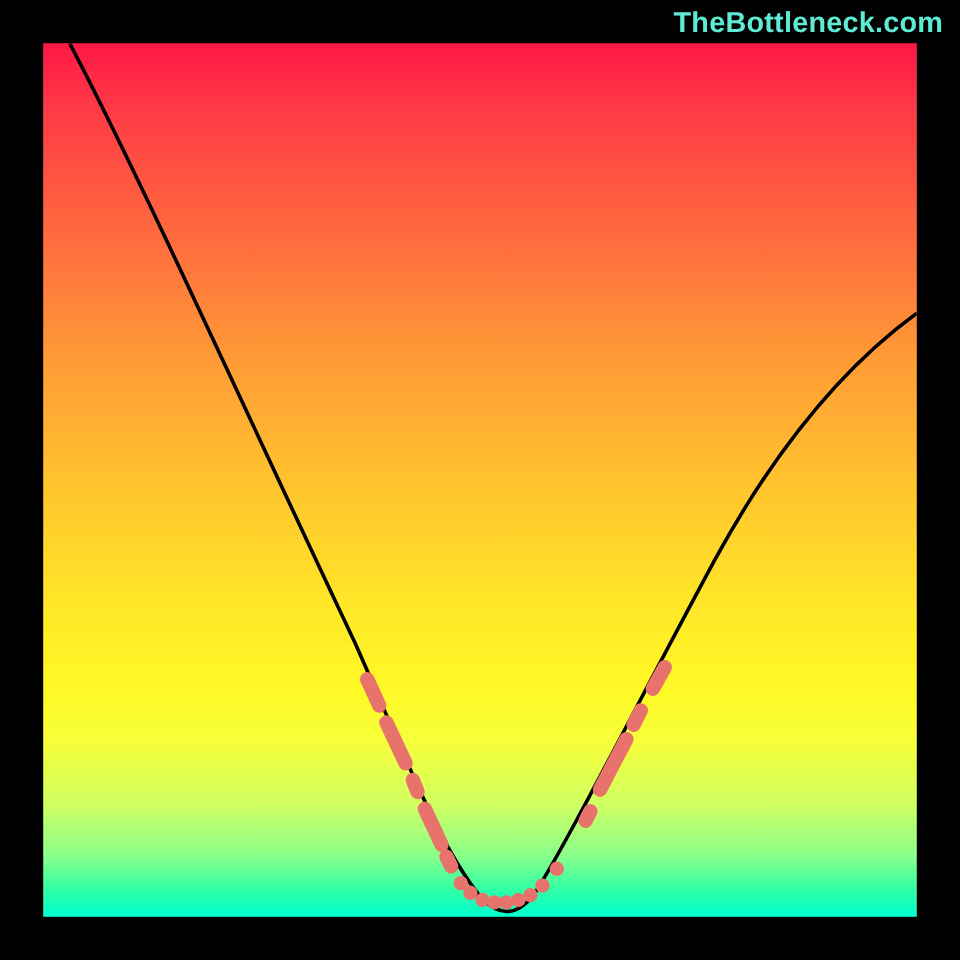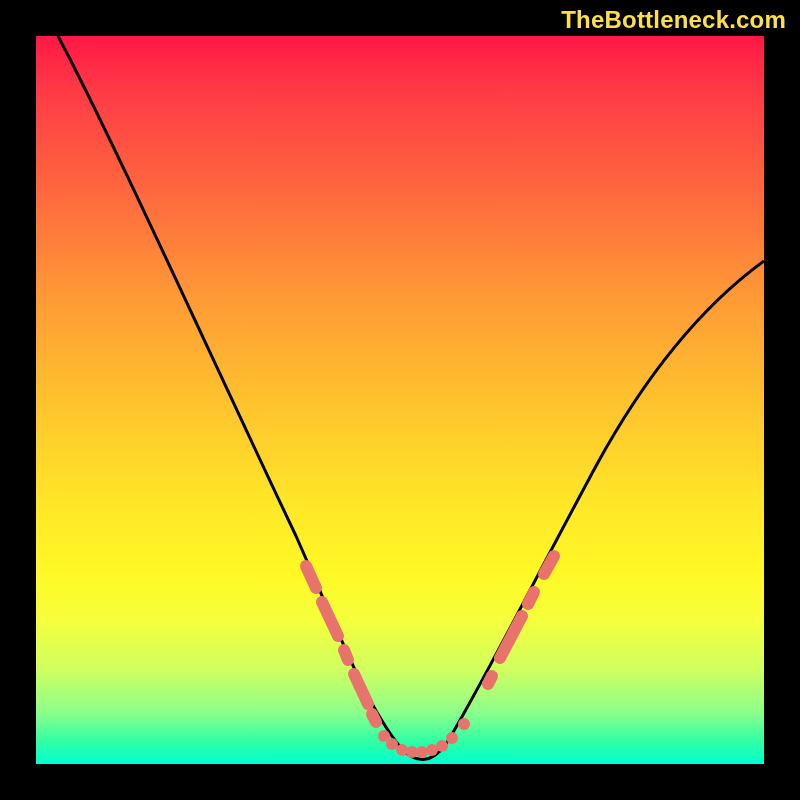--- a/index.html
+++ b/index.html
@@ -30,21 +30,21 @@
       #2effa6 97%,
       #00ffd0 100%);
   }
   .watermark {
     position: absolute;
     top: 6px;
     right: 14px;
     font-family: Arial, Helvetica, sans-serif;
     font-size: 24px;
     font-weight: 600;
-    color: #fde047;
+    color: #5eead4;
     letter-spacing: 0.2px;
   }
   svg {
     position: absolute;
     left: 0;
     top: 0;
   }
 </style>
 </head>
 <body>

